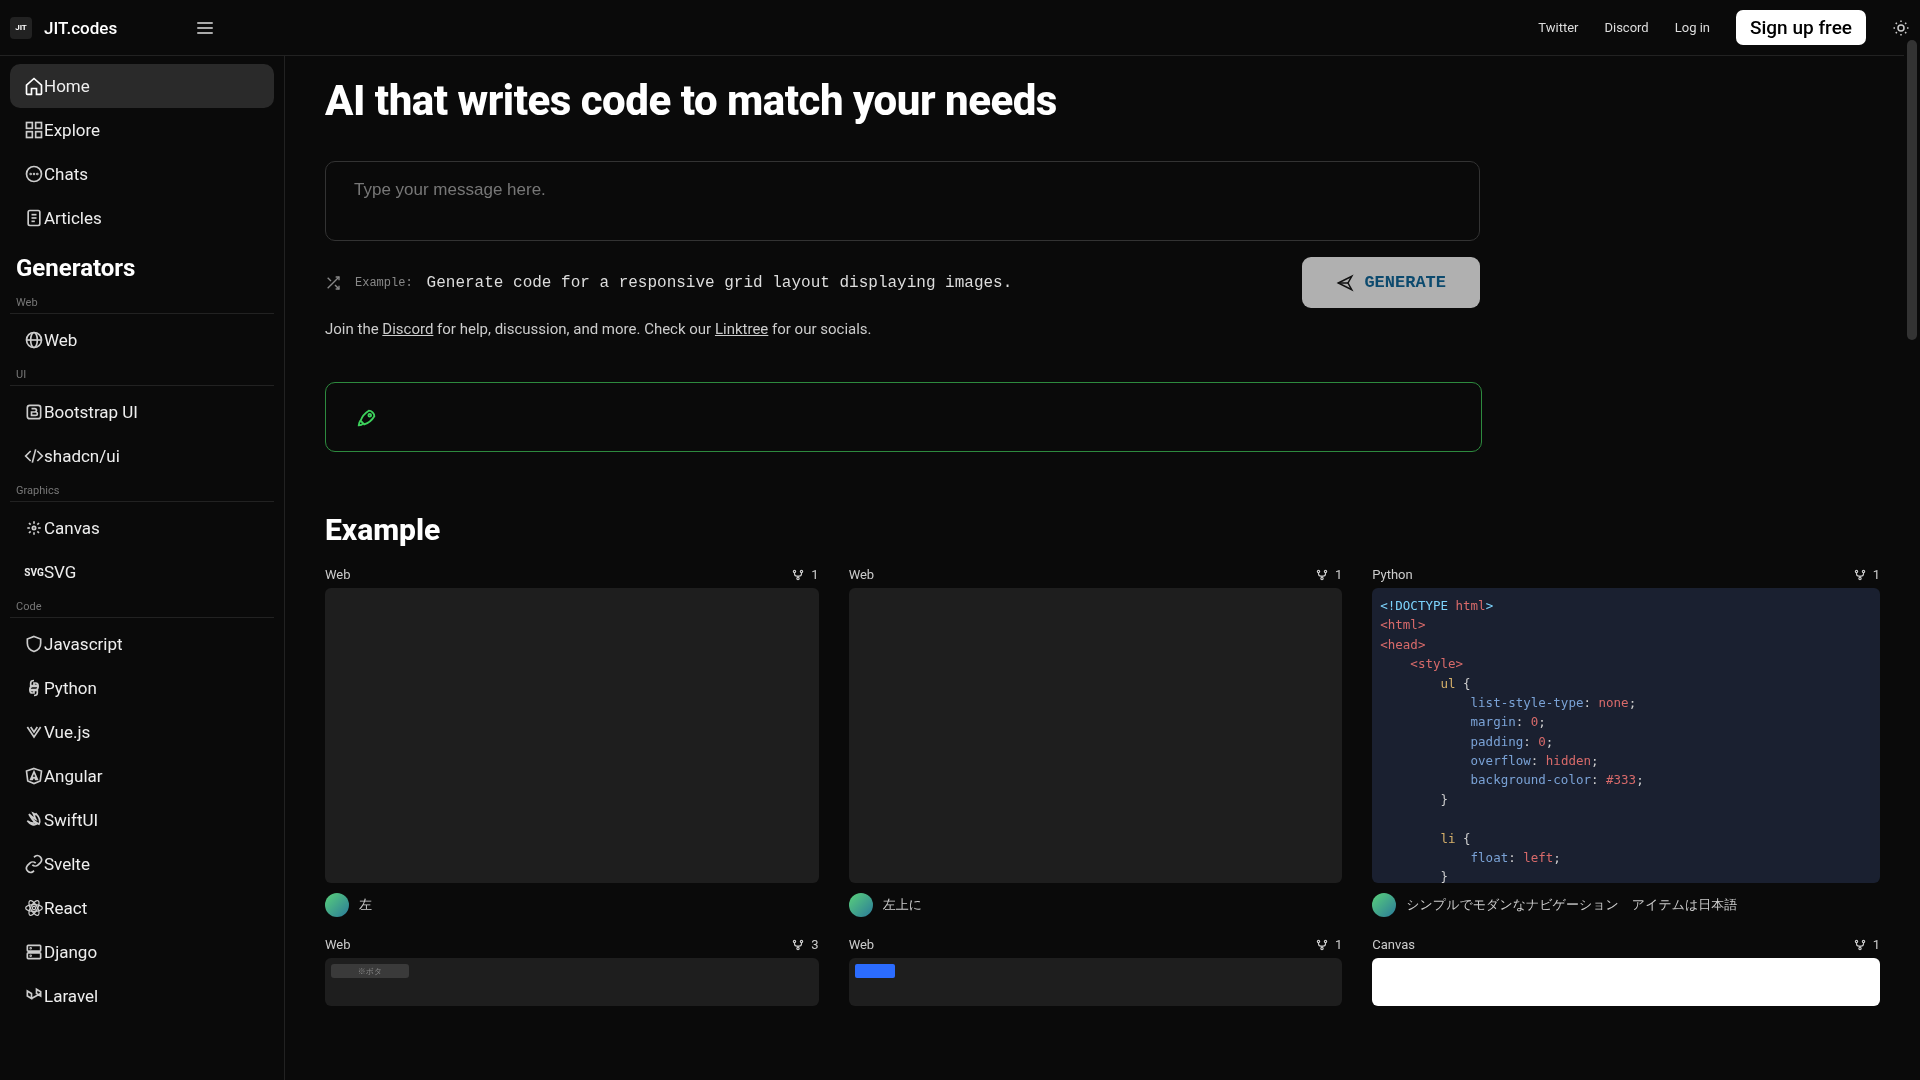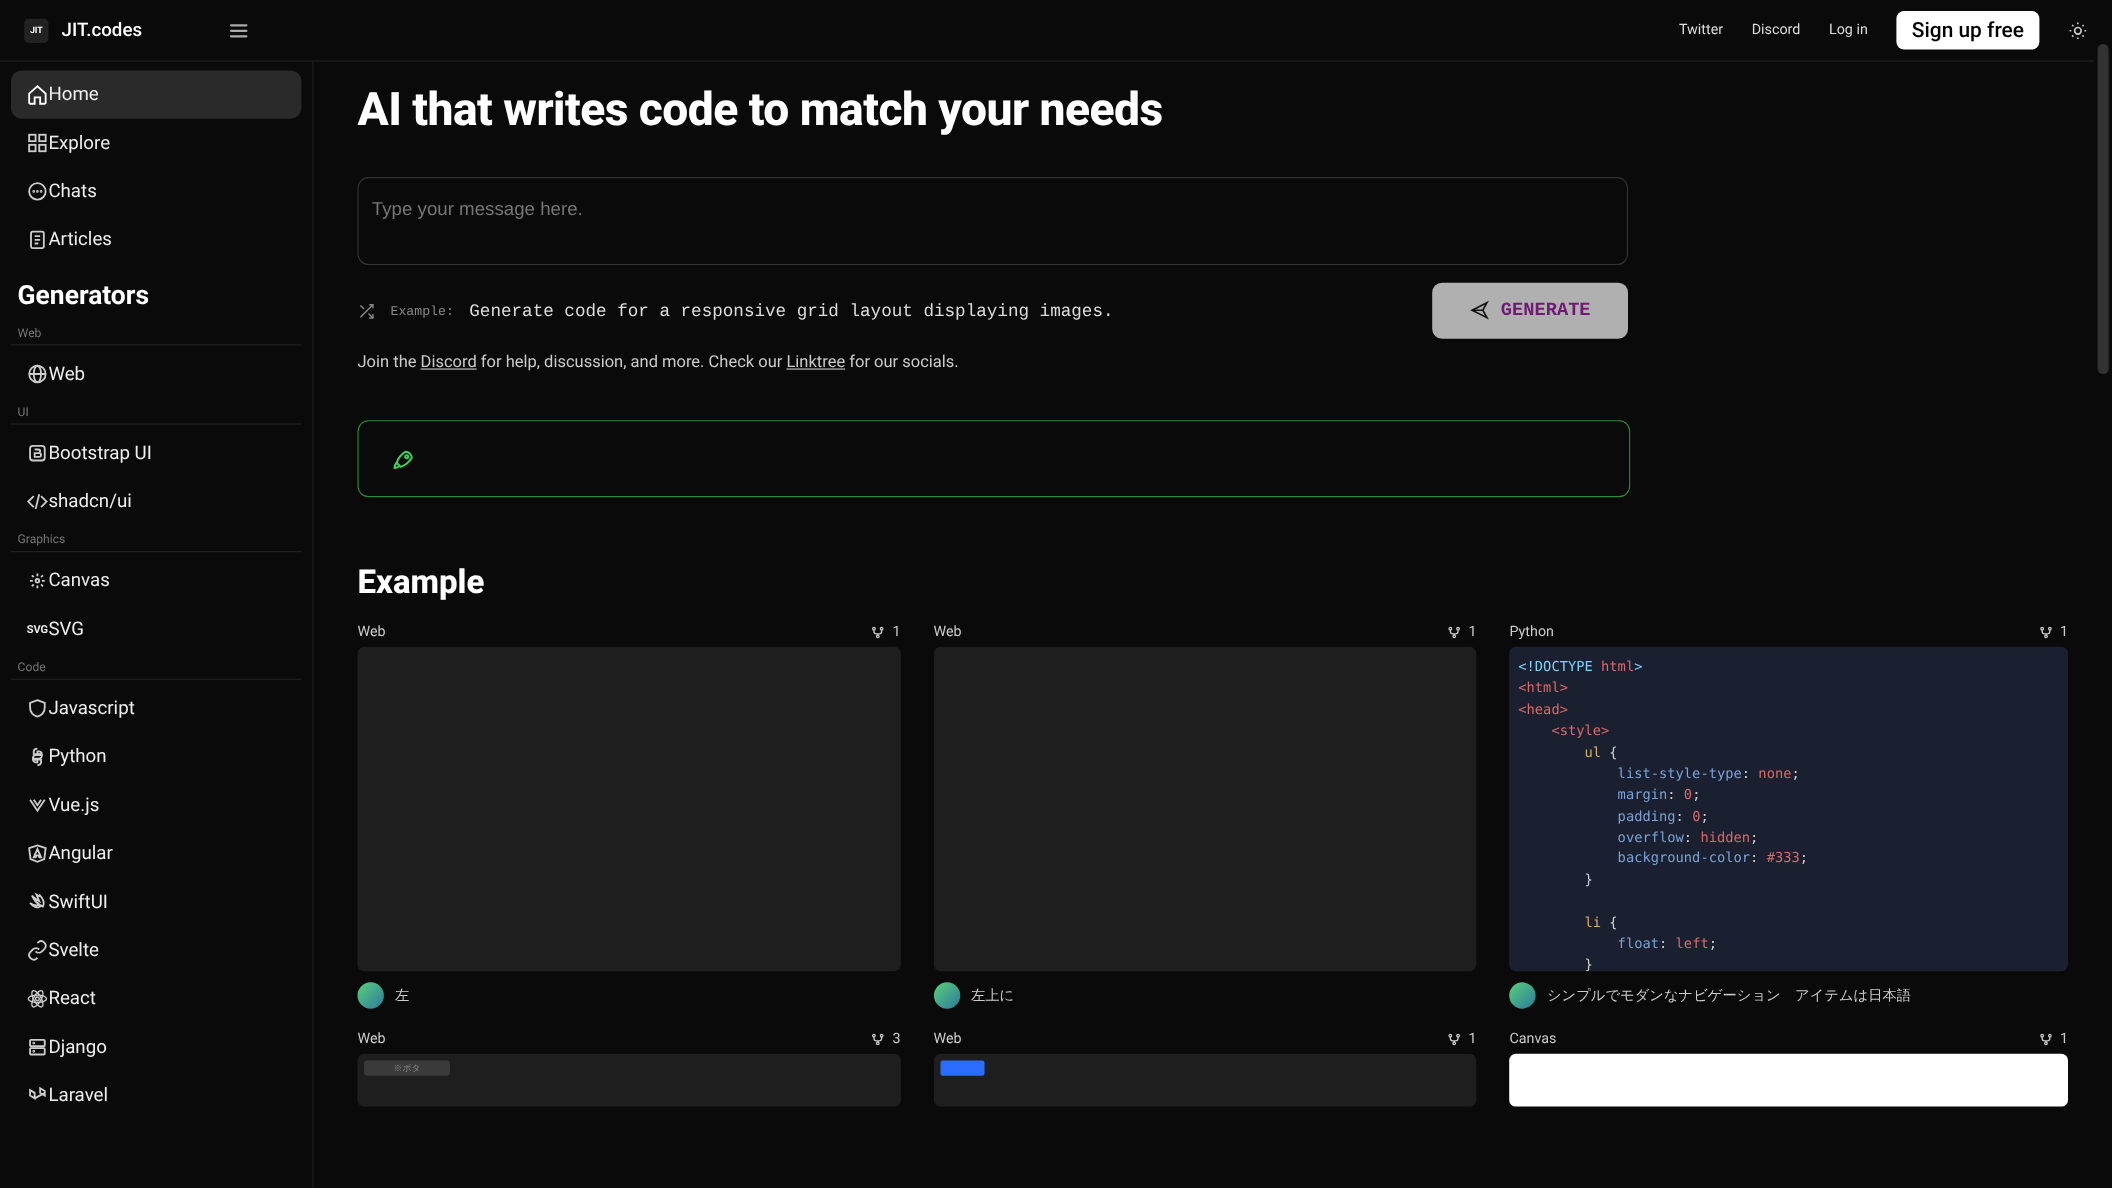--- a/index.html
+++ b/index.html
@@ -10,21 +10,21 @@
   width: 1920px;
   height: 1080px;
   overflow: hidden;
 }
 
 
 .topbar {
   height: 56px;
   display: flex;
   align-items: center;
-  padding: 0 22px;
+  padding: 0 10px;
   border-bottom: 1px solid #222;
 }
 .logo-box {
   width: 22px; height: 22px;
   background: #222;
   border-radius: 4px;
   display: flex; align-items: center; justify-content: center;
   font-size: 8px; font-weight: 700;
   margin-right: 12px;
 }
@@ -88,46 +88,46 @@
 }
 .headline {
   font-size: 42px; font-weight: 800; letter-spacing: -0.5px;
   margin-bottom: 34px;
 }
 
 .prompt-box {
   width: 1155px;
   border: 1px solid #333;
   border-radius: 10px;
-  padding: 18px 12px 40px;
+  padding: 18px 28px 40px;
   background: #0a0a0a;
   margin-top: 36px;
 }
 .prompt-box input {
   width: 100%; background: transparent; border: none; outline: none;
   color: #fff; font-size: 17px;
 }
 .prompt-box input::placeholder { color: #777; }
 
 .prompt-row {
   width: 1155px;
   display: flex; align-items: center; gap: 14px;
   margin-top: 16px;
   font-family: Liberation Mono, monospace;
 }
 .shuffle-icon { width: 16px; height: 16px; color: #888; }
 .example-label { font-size: 12px; color: #888; }
 .example-text { font-size: 16px; color: #ddd; }
 .generate-btn {
   margin-left: auto;
-  background: #b0b0b0; color: #701a75;
+  background: #b0b0b0; color: #0c4a6e;
   border-radius: 9px;
   padding: 16px 34px;
   font-size: 17px; font-weight: 700;
-  display: flex; align-items: flex-start; gap: 10px;
+  display: flex; align-items: center; gap: 10px;
   cursor: pointer;
 }
 .generate-btn svg { width: 18px; height: 18px; }
 
 .join-line {
   font-size: 15px; color: #ccc; margin-top: 12px;
 }
 .join-line .ul { text-decoration: underline; cursor: pointer; }
 
 .announce {

